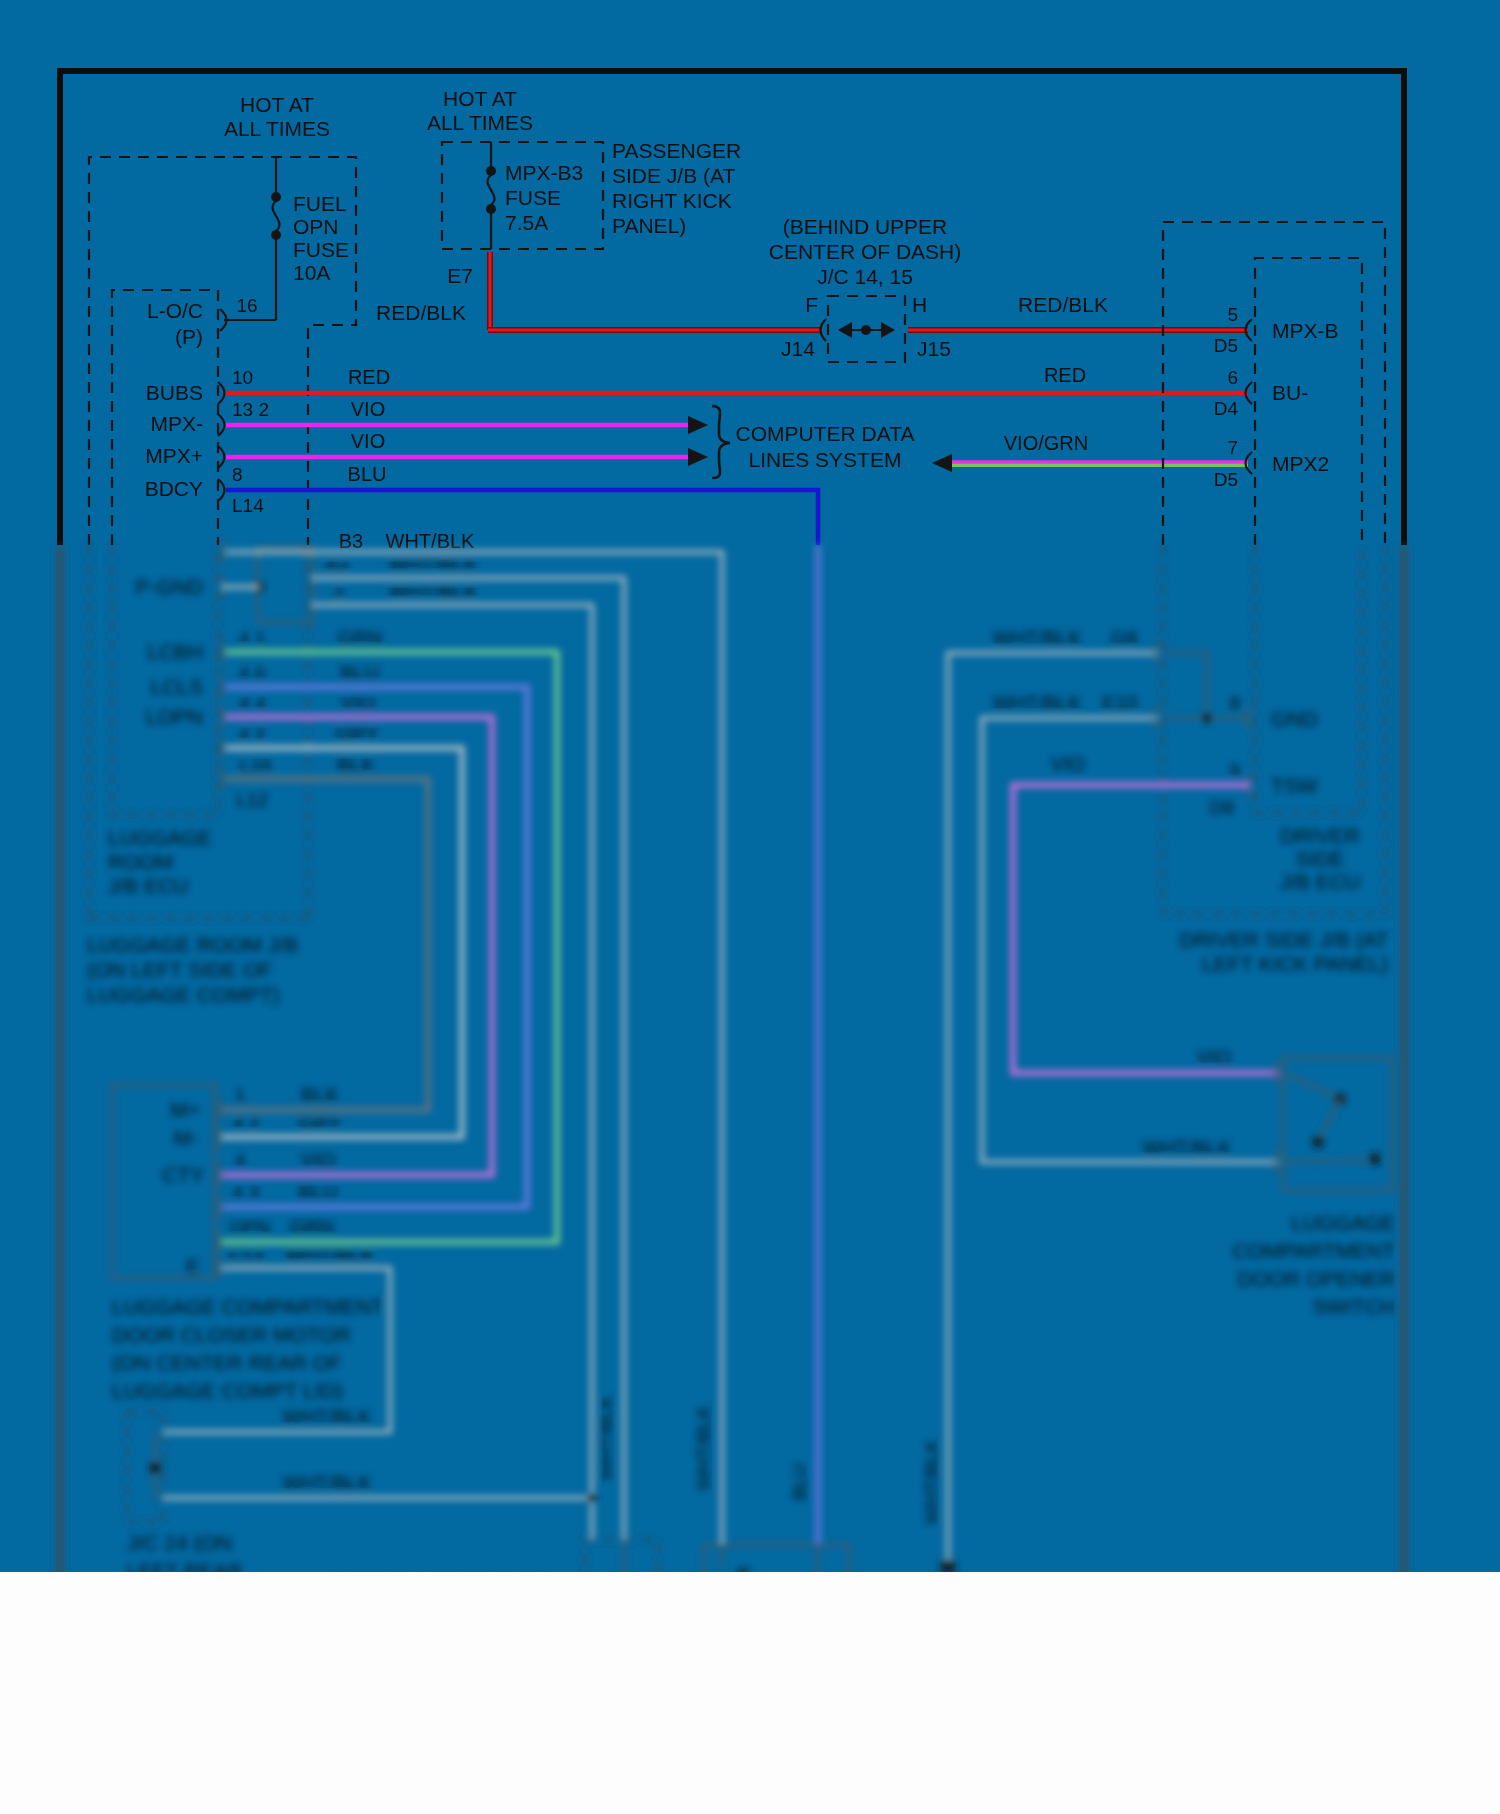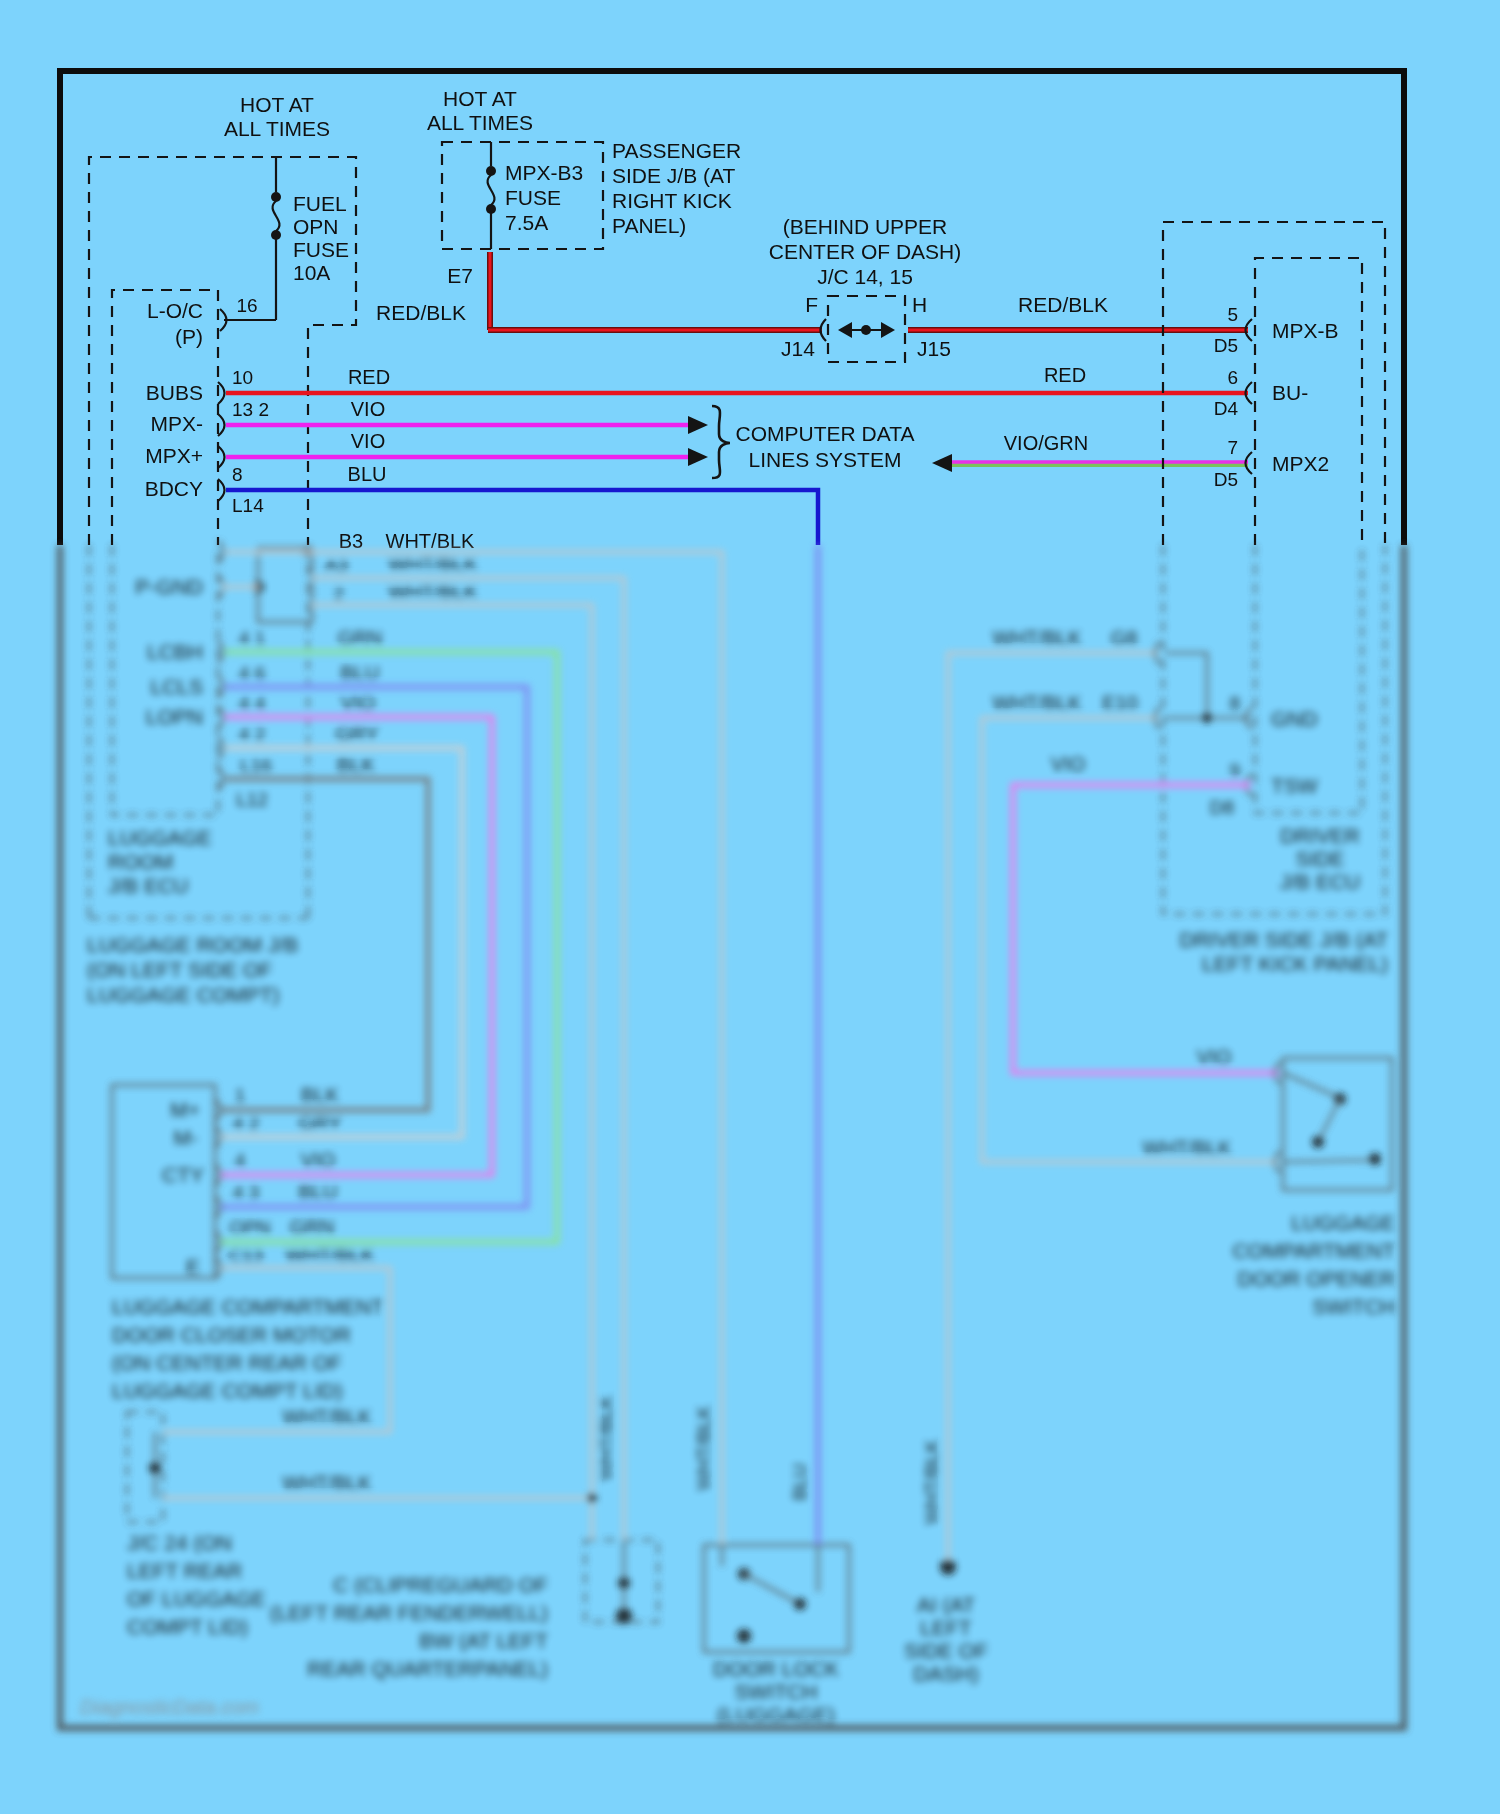--- a/index.html
+++ b/index.html
@@ -1,16 +1,16 @@
 <!DOCTYPE html>
 <html><head>
 <meta charset="utf-8">
 <style>
   html,body{margin:0;padding:0;background:#fdfdfd;}
-  .stage{position:relative;width:1500px;height:1814px;background:#7dd3fc;overflow:hidden;}
+  .stage{position:relative;width:1500px;height:1572px;background:#0369a1;overflow:hidden;}
   svg text{font-family:"Liberation Sans",sans-serif;fill:#101010;}
   .t21{font-size:21px;}
   .t20{font-size:20px;}
   .t19{font-size:19px;}
   .mid{text-anchor:middle;}
   .end{text-anchor:end;}
   .it{font-style:italic;fill:#8a8a8a;}
   .bk{stroke:#141414;stroke-width:2.2;fill:none;}
   .dash{stroke:#141414;stroke-width:2.2;fill:none;stroke-dasharray:11 8;}
   .dashb{stroke:#3d3d3d;stroke-width:2.2;fill:none;stroke-dasharray:11 8;}

